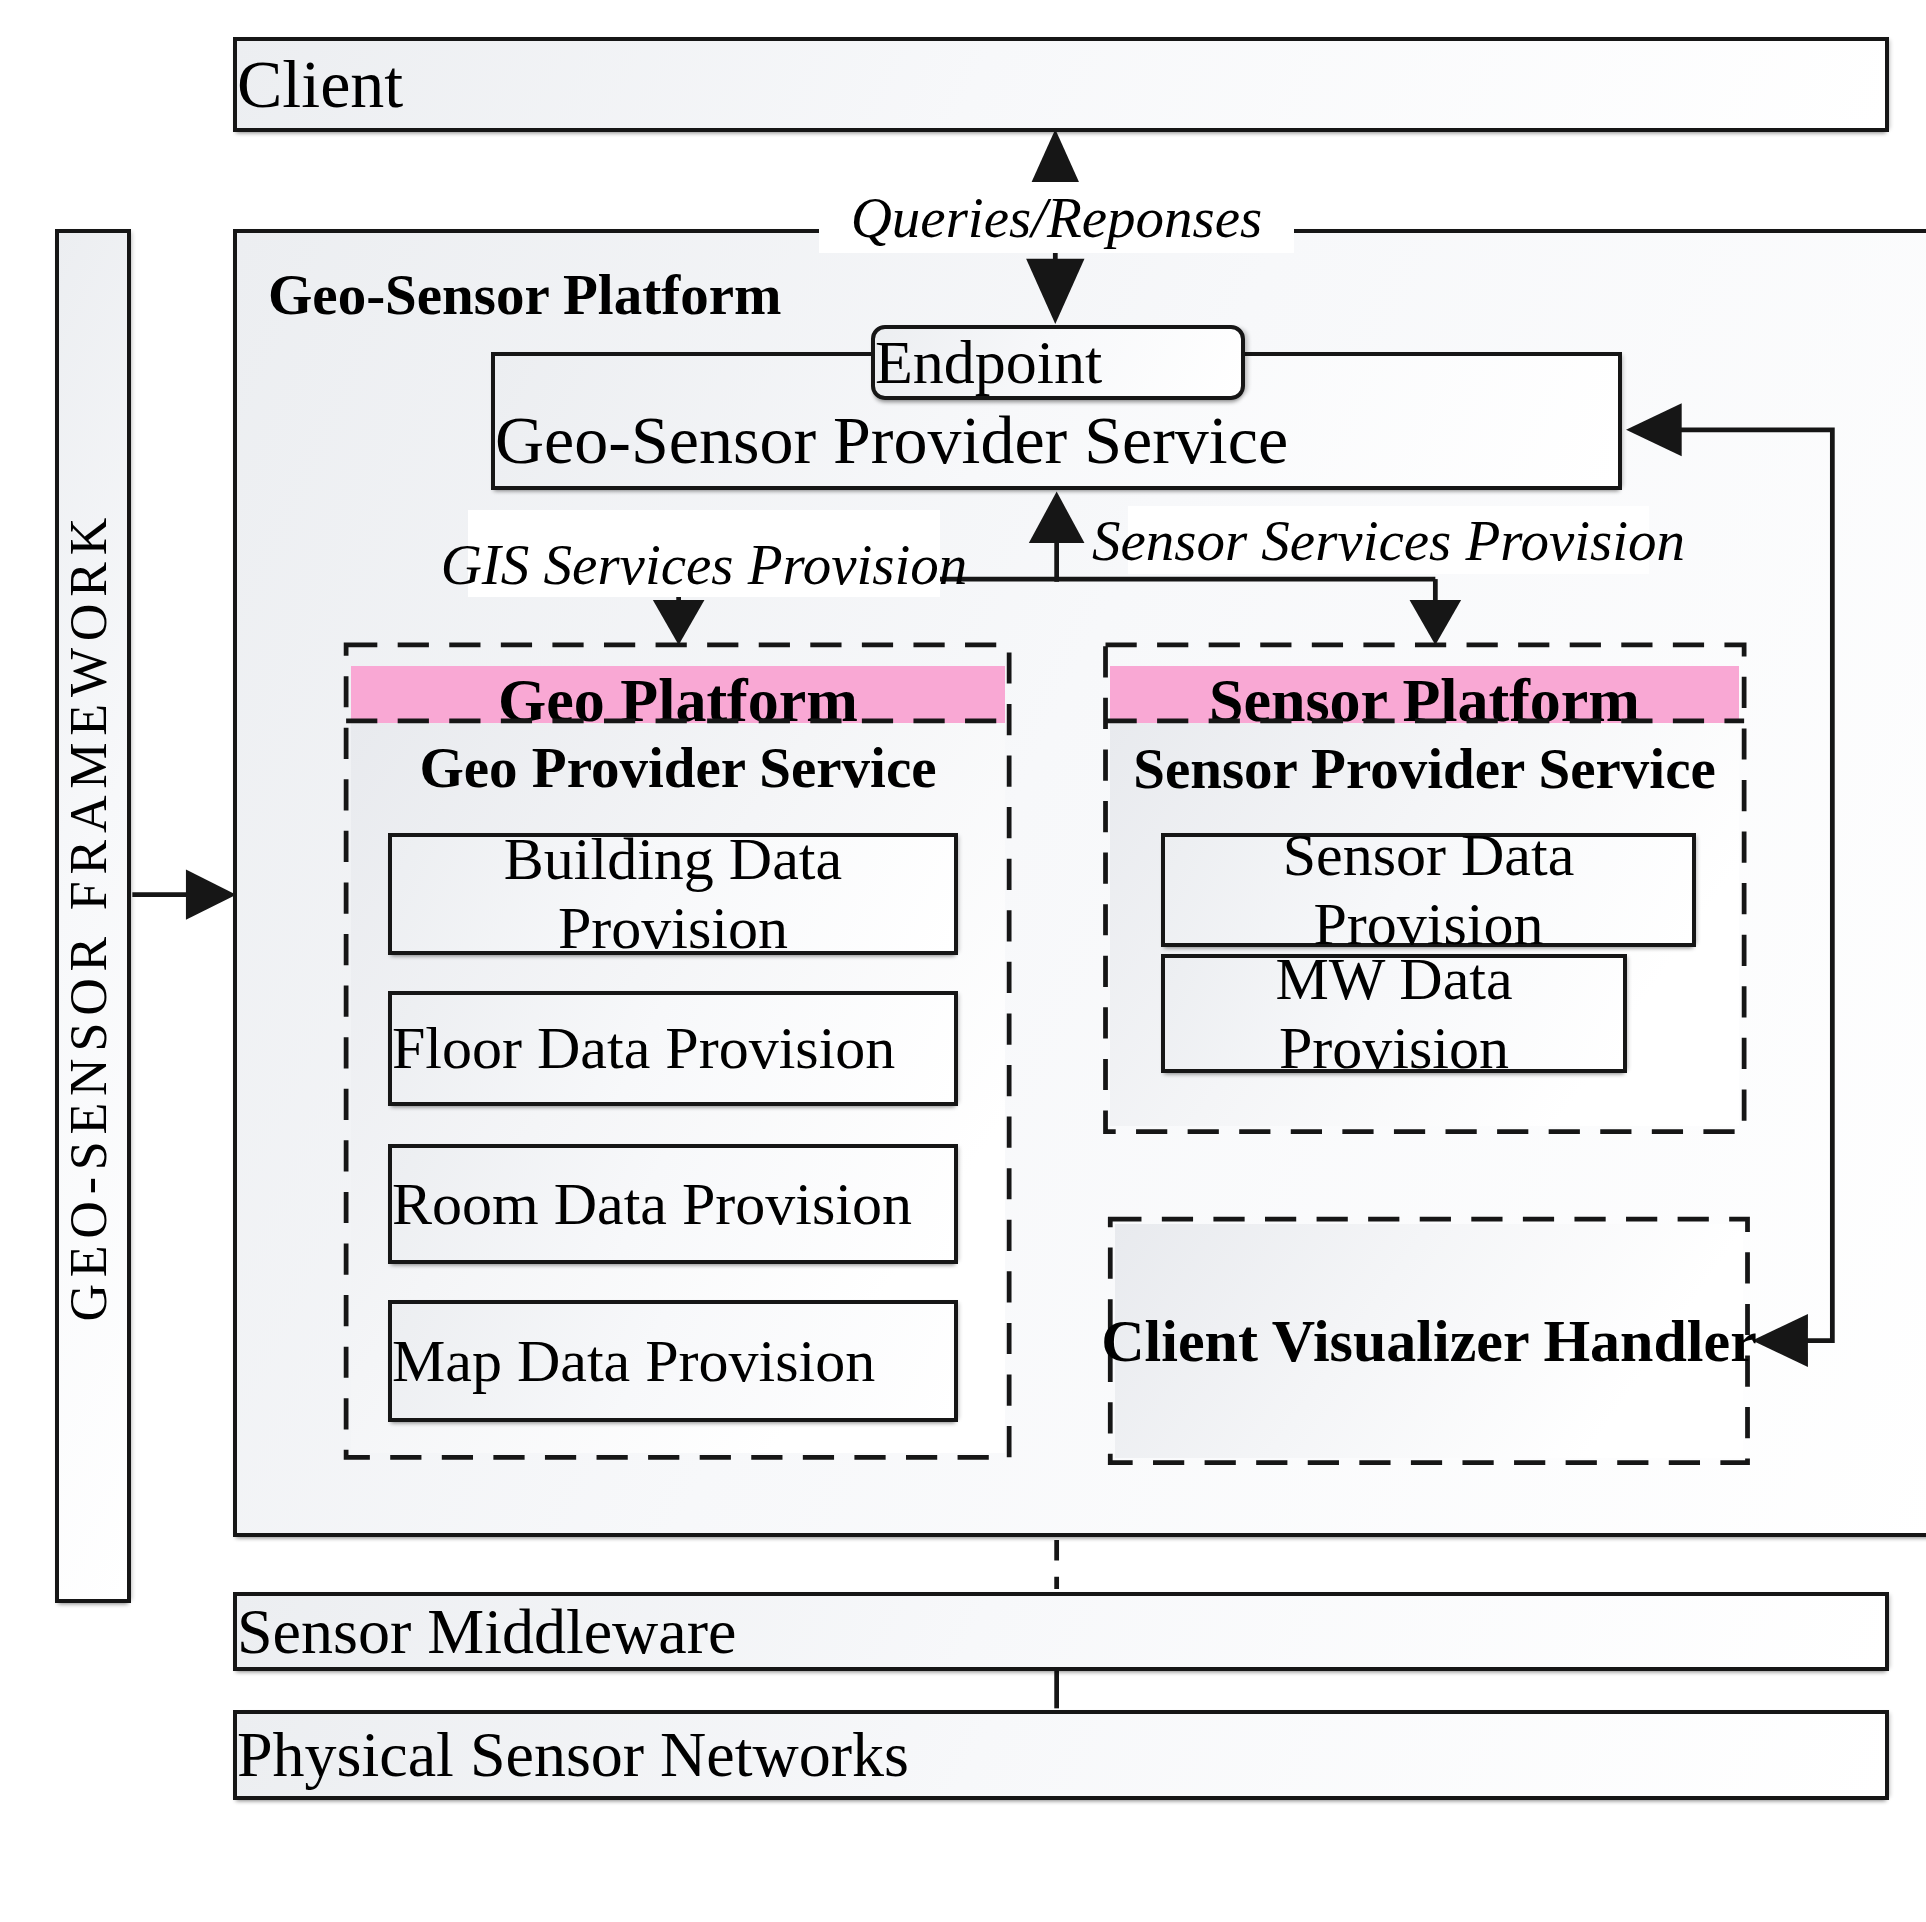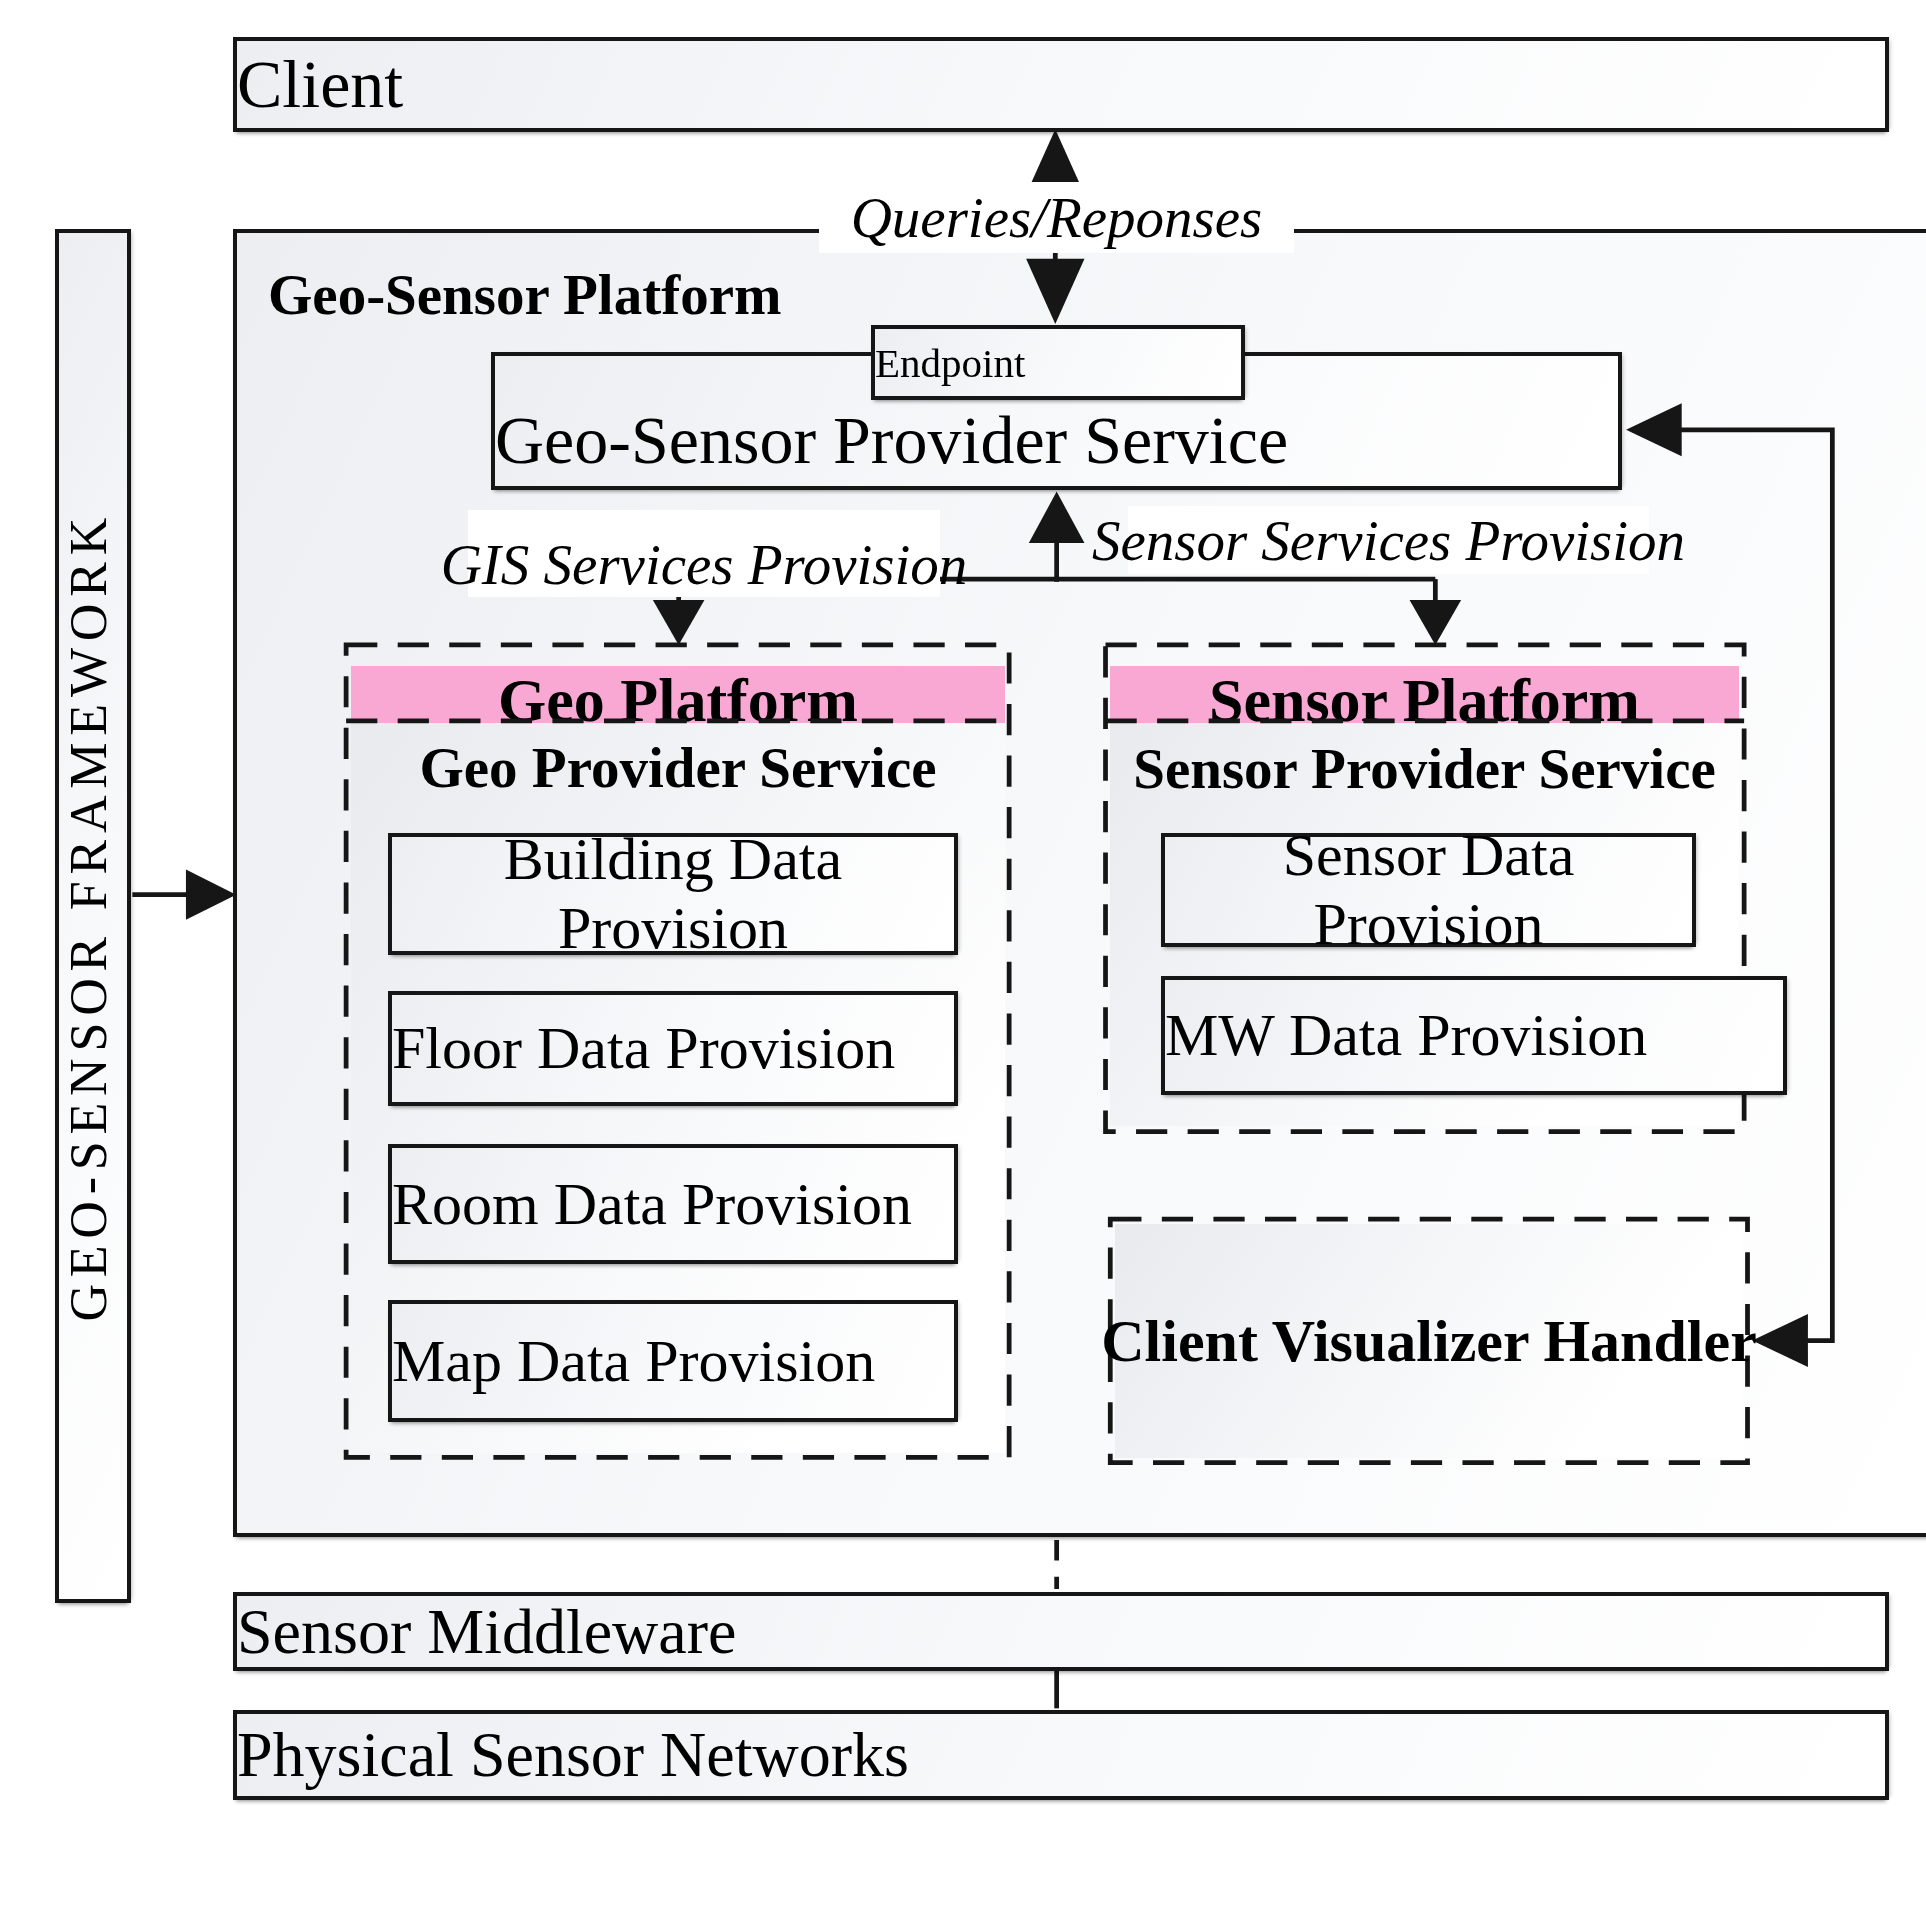--- a/index.html
+++ b/index.html
@@ -49,21 +49,21 @@
     font-weight:bold;font-size:57px;line-height:1;
   }
   .vertical-text{
     writing-mode:vertical-rl;
     transform:rotate(180deg);
     font-size:52px;
     letter-spacing:6.8px;
     white-space:nowrap;
   }
   .fs-client{font-size:68px;}
-  .fs-endpoint{font-size:41px;}
+  .fs-endpoint{font-size:62px;border-radius:14px;}
   .fs-gsps{font-size:68px;padding-top:39px;}
   .fs-prov{font-size:60px;}
   .fs-bottom{font-size:64px;}
   .fs-platform{font-size:62px;font-weight:bold;}
   .fs-provider{font-size:57px;font-weight:bold;}
   .fs-cvh{font-size:60px;font-weight:bold;}
 </style>
 </head>
 <body>
 
@@ -106,21 +106,21 @@
     <span>Sensor Platform</span>
   </div>
   <div class="panel z4" style="left:1110px;top:723px;width:629px;height:403px;"></div>
   <div class="label z20 fs-provider" style="left:1110px;top:736px;width:629px;height:64px;">
     <span>Sensor Provider Service</span>
   </div>
 
   <div class="box z10 fs-prov" style="left:1161px;top:833px;width:535px;height:114px;">
     <span>Sensor Data Provision</span>
   </div>
-  <div class="box z10 fs-prov" style="left:1161px;top:976px;width:626px;height:119px;">
+  <div class="box z10 fs-prov" style="left:1161px;top:954px;width:466px;height:119px;">
     <span>MW Data Provision</span>
   </div>
 
   <div class="panel z4" style="left:1115px;top:1224px;width:628px;height:234px;"></div>
   <div class="label z20 fs-cvh" style="left:1115px;top:1224px;width:628px;height:234px;">
     <span>Client Visualizer Handler</span>
   </div>
 
   <div class="box z10 fs-gsps" style="left:491px;top:352px;width:1131px;height:138px;">
     <span>Geo-Sensor Provider Service</span>

